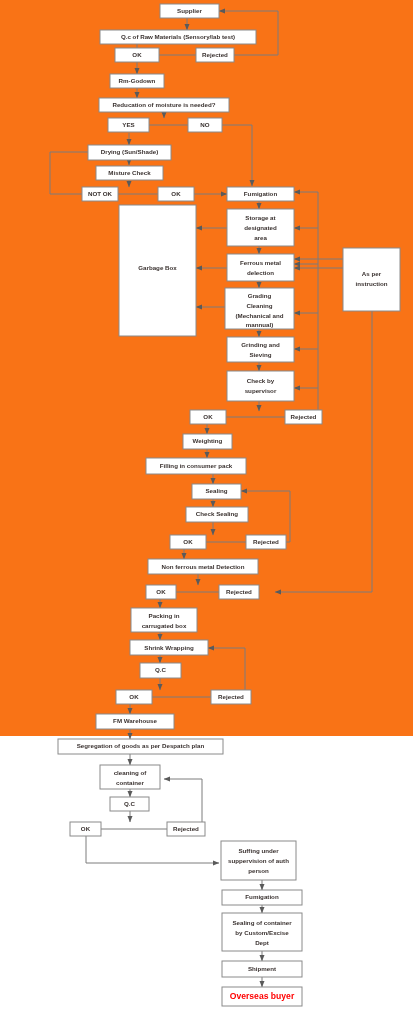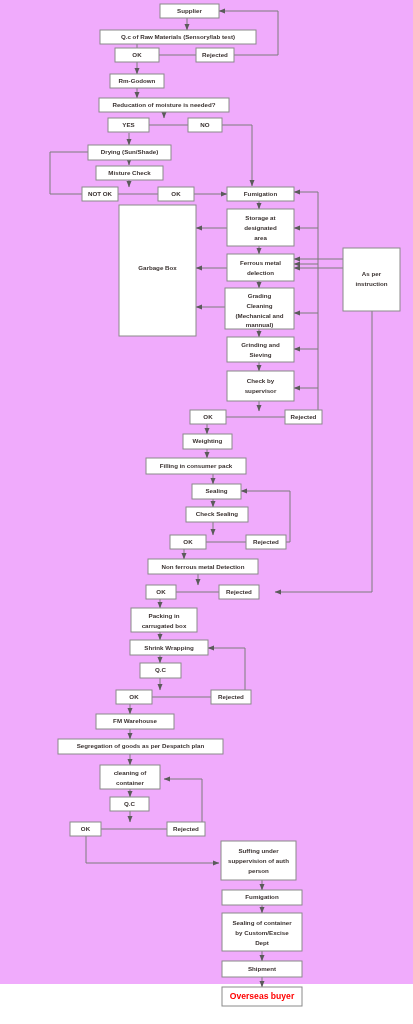--- a/index.html
+++ b/index.html
@@ -1,18 +1,18 @@
 <!DOCTYPE html>
 <html><head>
 <meta charset="utf-8">
 <style>
   html,body{margin:0;padding:0;background:#ffffff;}
   body{width:413px;height:1024px;overflow:hidden;
        font-family:"Liberation Sans","DejaVu Sans",sans-serif;}
-  #chart{position:relative;width:413px;height:984px;background:#f0abfc;}
+  #chart{position:relative;width:413px;height:736px;background:#f97316;}
   svg{position:absolute;top:0;left:0;width:413px;height:1024px;}
   .bx{fill:#ffffff;stroke:#8a8a8a;stroke-width:1;}
   .ln{stroke:#7d7d7d;stroke-width:1;fill:none;}
   .hd{fill:#5a5a5a;}
   .tx{font-family:"Liberation Sans","DejaVu Sans",sans-serif;
       font-size:6.2px;font-weight:bold;fill:#3a3230;
       text-anchor:middle;dominant-baseline:middle;}
   .tx.red{fill:#ff0000;font-size:8.6px;}
 </style>
 </head>

